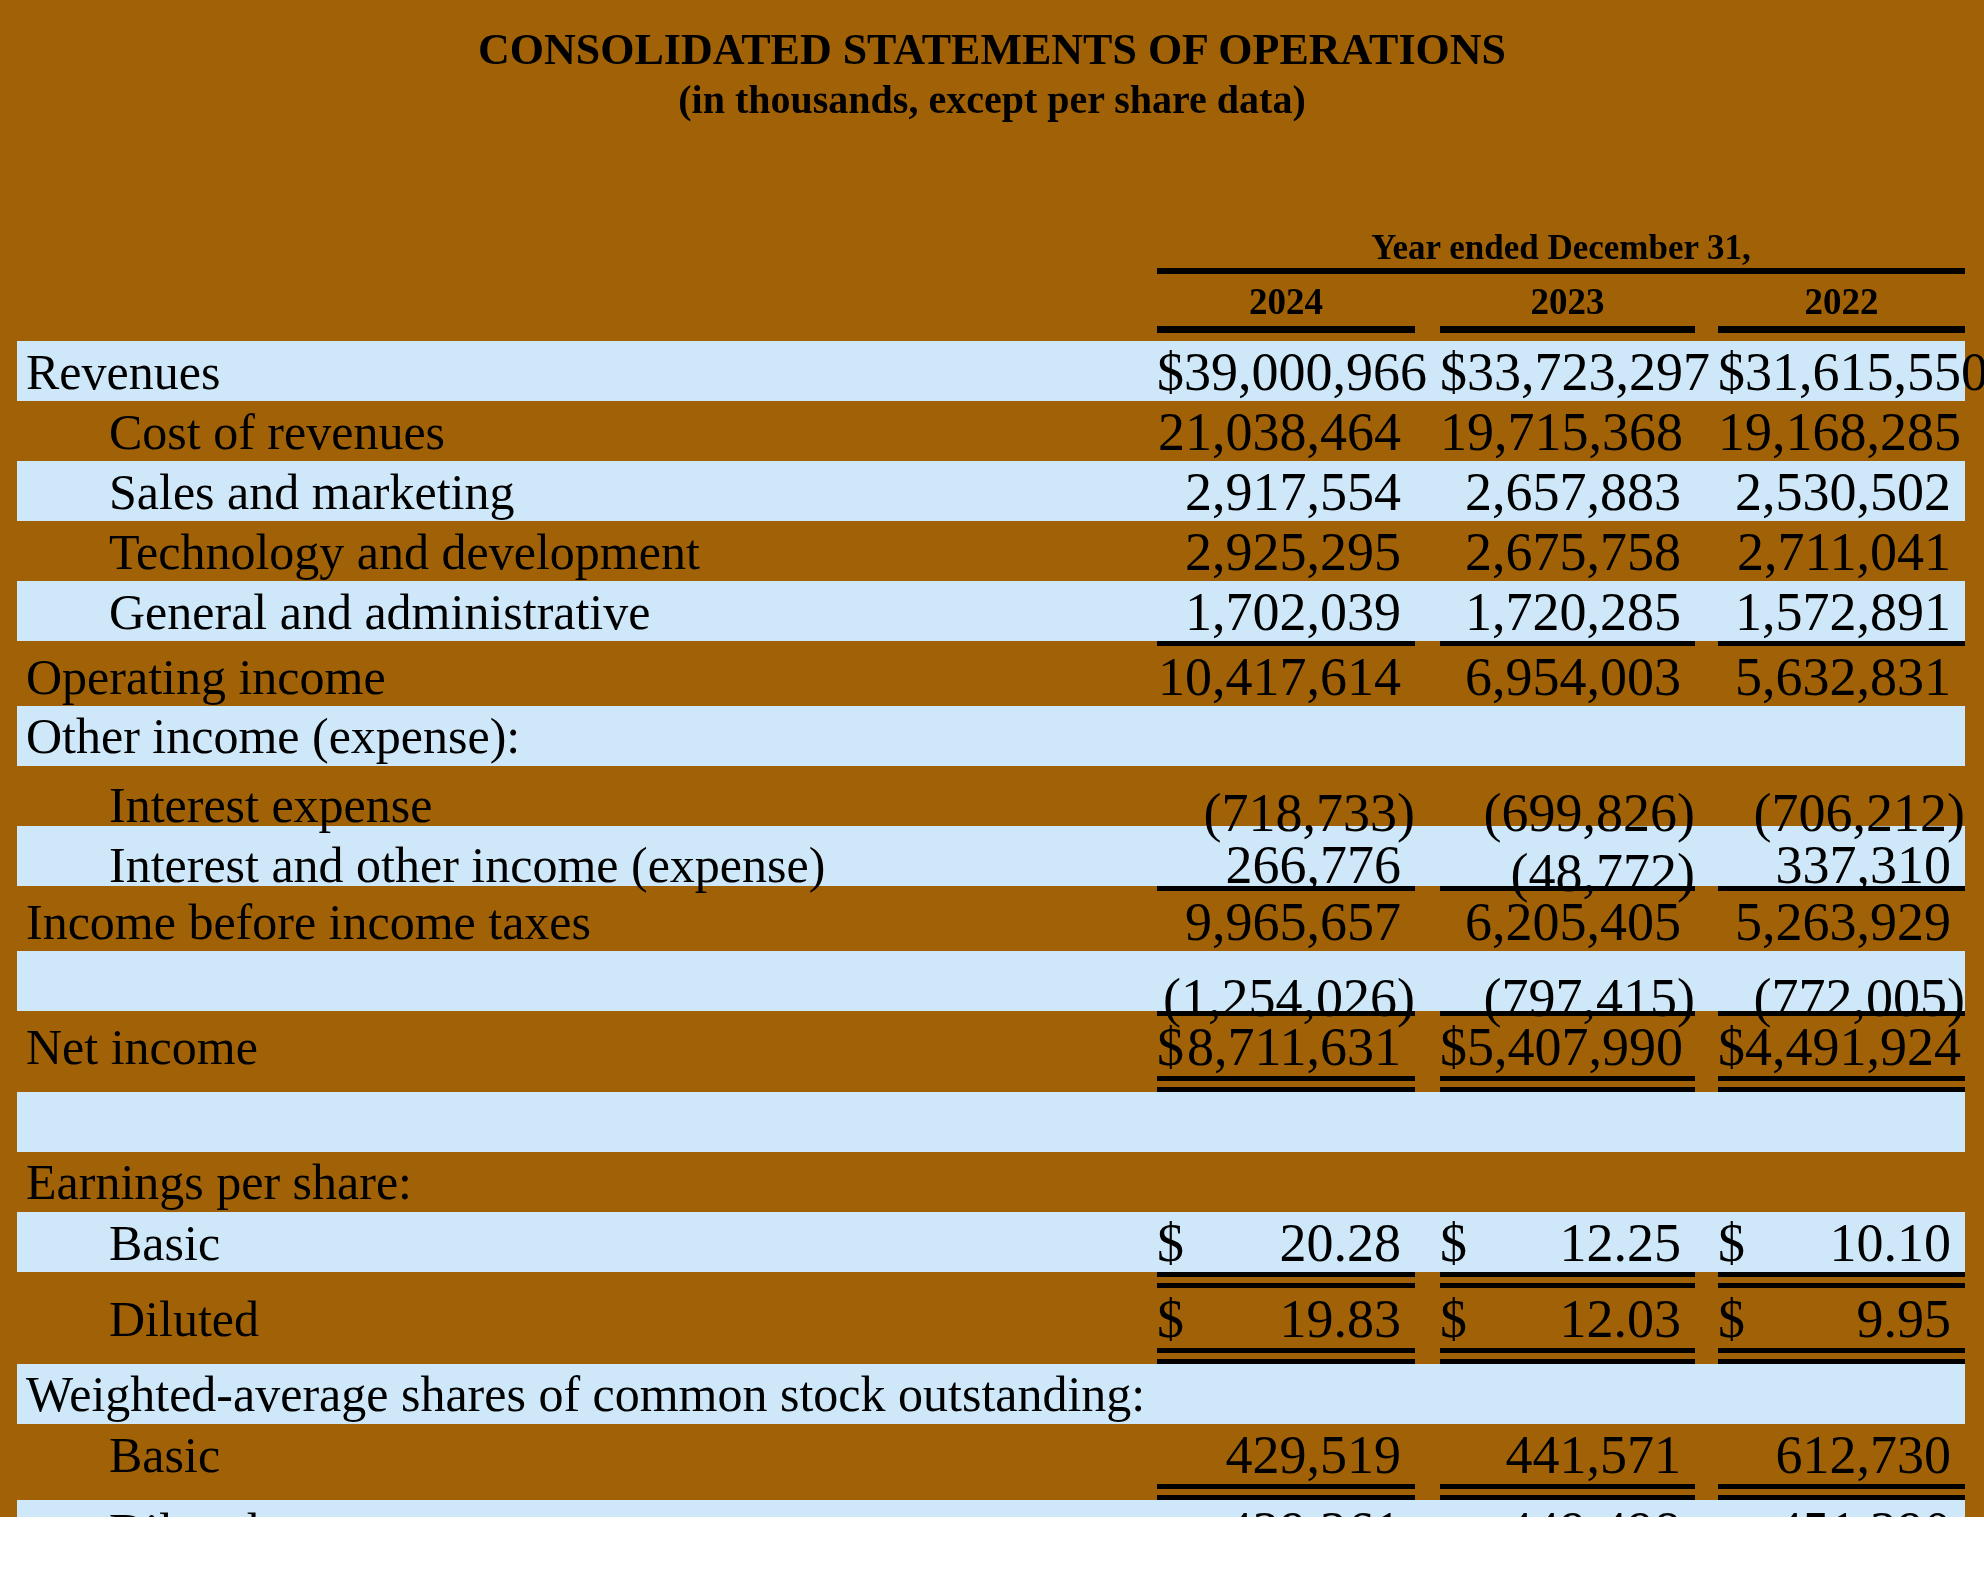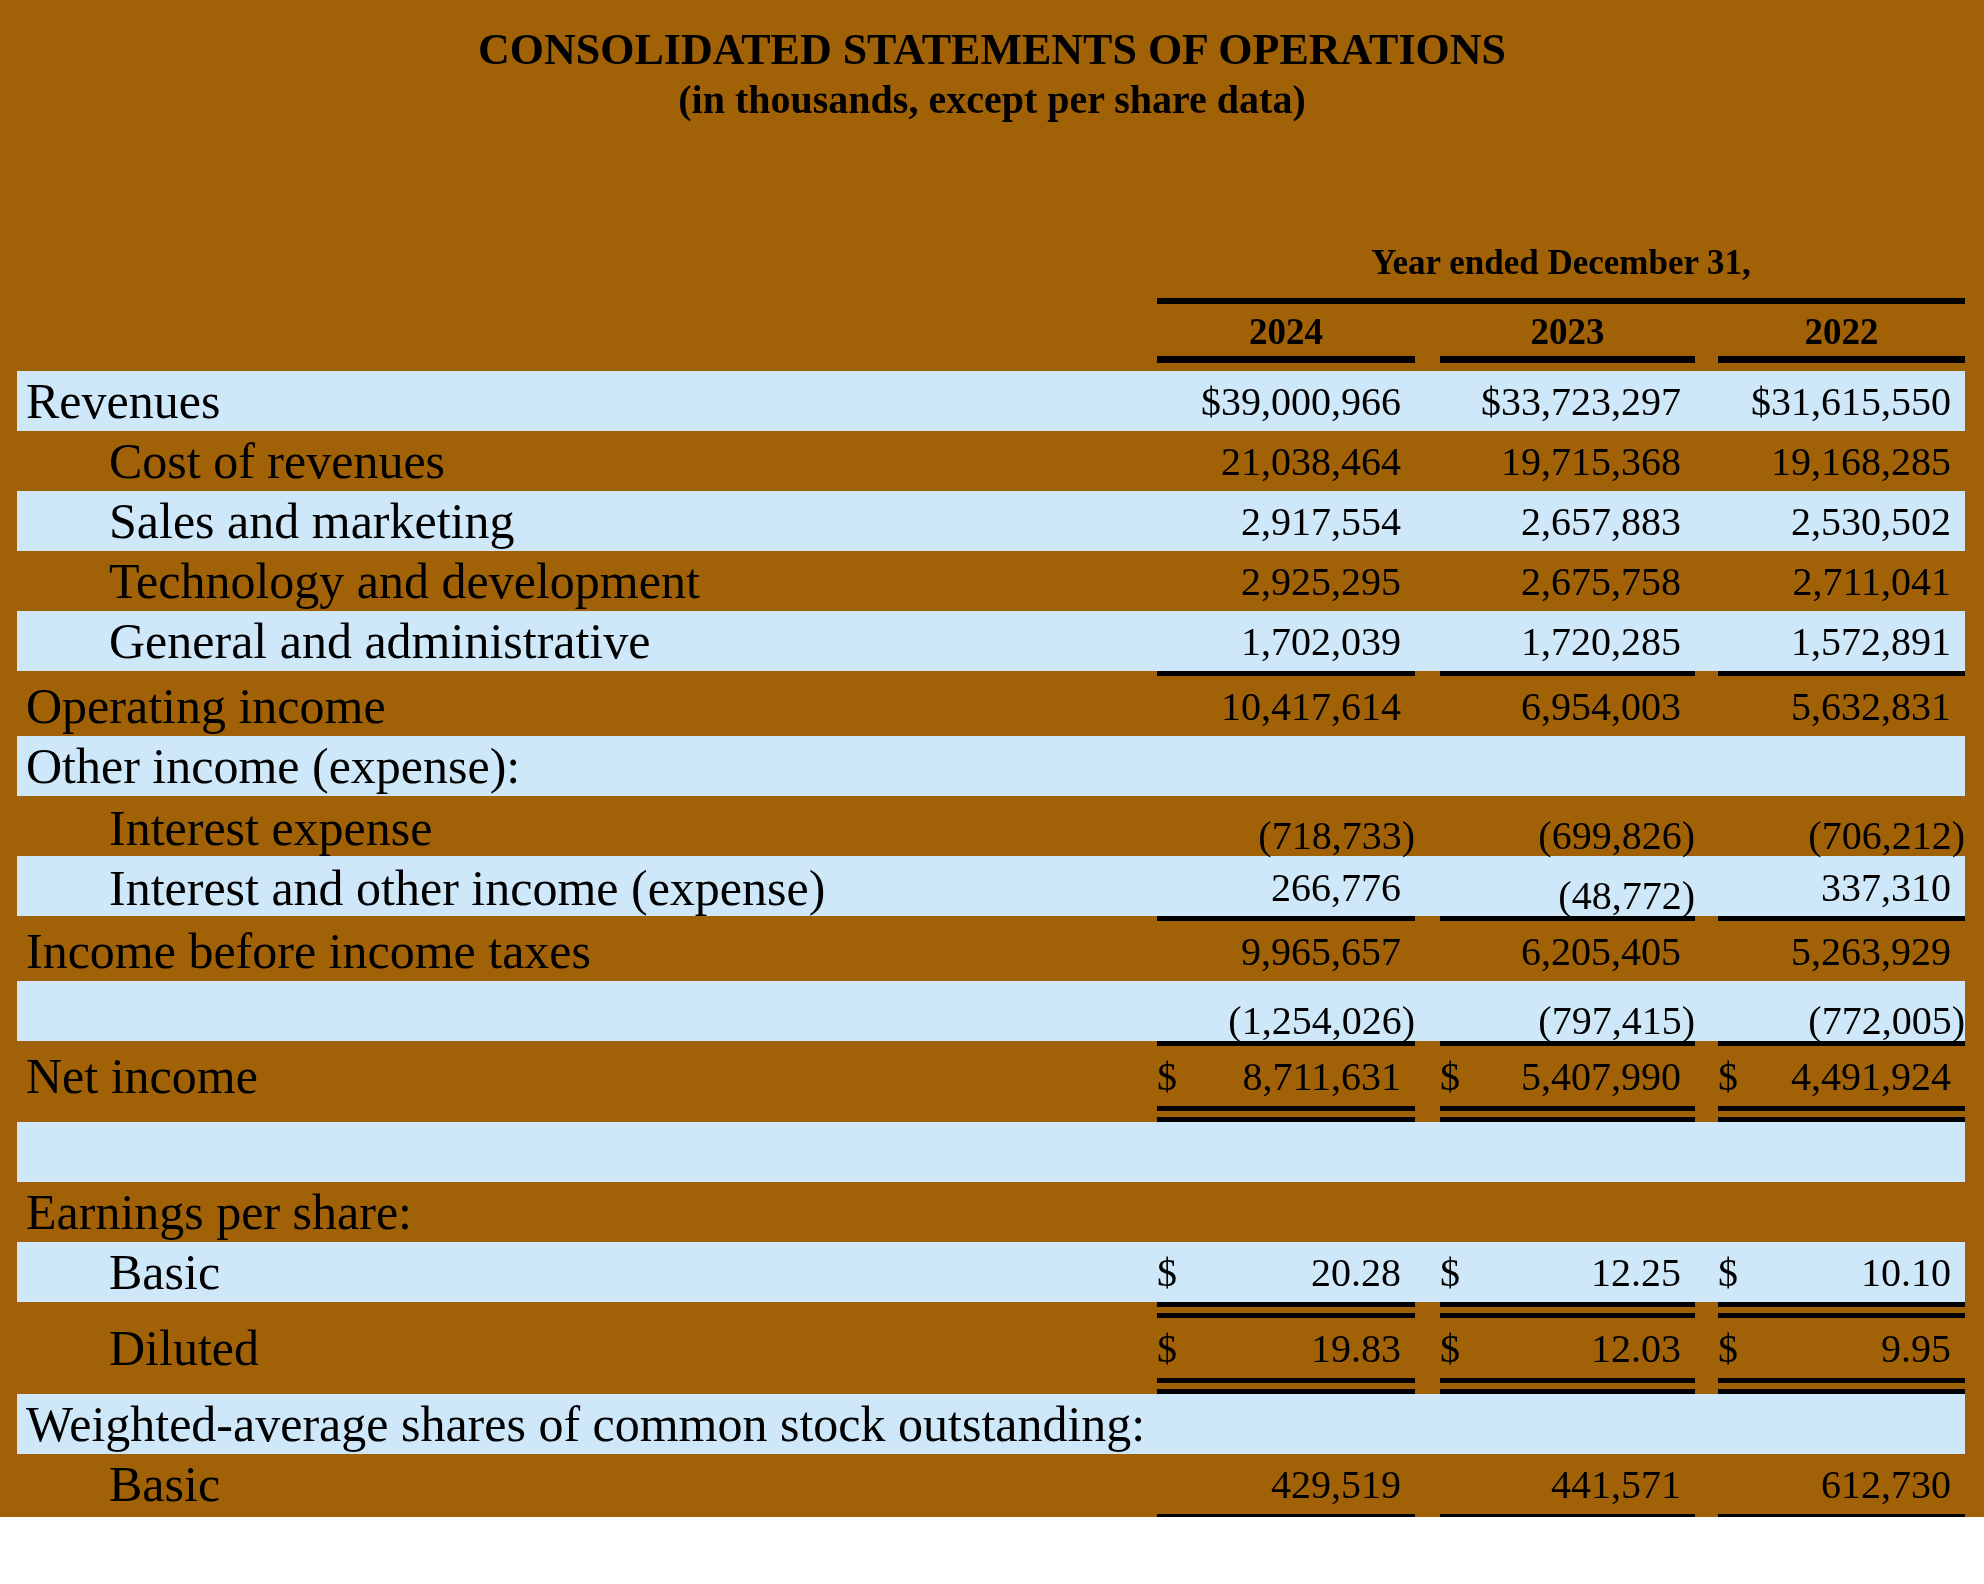--- a/index.html
+++ b/index.html
@@ -36,21 +36,21 @@
   }
   .head-gap{height:98px;}
   .pre-rows-gap{height:8px;}
 
   .grid{
     display:grid;
     grid-template-columns:1140px 258px 25px 255px 23px 247px;
     width:1948px;
   }
   .c2{grid-column:2;} .c4{grid-column:4;} .c6{grid-column:6;}
-  .span-cols{grid-column:2 / 7;margin-top:15px;}
+  .span-cols{grid-column:2 / 7;}
 
   .phead{
     text-align:center;
     font-weight:700;
     font-size:35px;
     height:46px;
     line-height:52px;
     white-space:nowrap;
   }
   .prule{height:6px;background:var(--ink);}
@@ -69,21 +69,21 @@
     grid-column:1;
     font-size:50px;
     padding-left:9px;
     white-space:nowrap;
   }
   .lbl.indent{padding-left:92px;}
   .cell{
     display:flex;
     align-items:center;
     justify-content:space-between;
-    font-size:40px;
+    font-size:54px;
     padding-right:14px;
     white-space:nowrap;
     text-align:center;
   }
   .cell.neg{padding-right:0;margin-top:16px;}
   .cell .val{margin-left:auto;}
 
   .rules{height:16px;}
   .rules .drule{
     height:100%;

